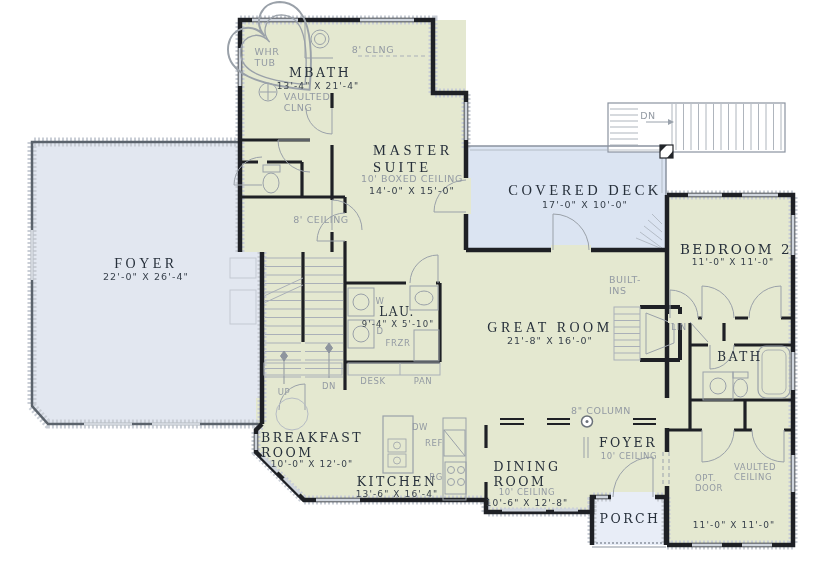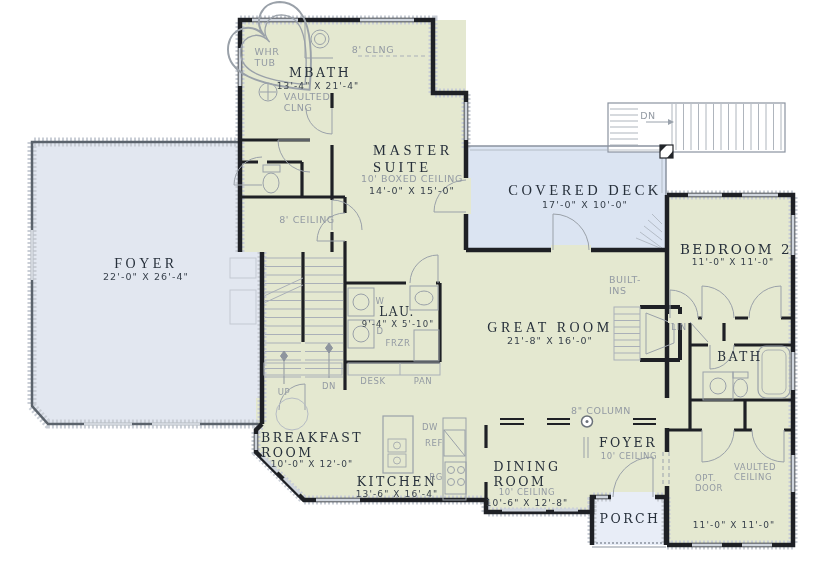--- a/index.html
+++ b/index.html
@@ -270,21 +270,21 @@
       <div>CLNG</div>
 </div>
 <div class="lbl nt" style="left:373px;top:50px">8' CLNG</div>
 
 <div class="lbl rn rn-lg" style="left:413px;top:159px">
   <div>MASTER</div>
       <div>SUITE</div>
 </div>
 <div class="lbl nt" style="left:412px;top:179px">10' BOXED CEILING</div>
 <div class="lbl dim" style="left:412px;top:191px">14'-0" X 15'-0"</div>
-<div class="lbl nt" style="left:307px;top:220px">8' CEILING</div>
+<div class="lbl nt" style="left:321px;top:220px">8' CEILING</div>
 
 <div class="lbl rn rn-lg" style="left:585px;top:191px">COVERED DECK</div>
 <div class="lbl dim" style="left:585px;top:205px">17'-0" X 10'-0"</div>
 <div class="lbl nt" style="left:648px;top:116px">DN</div>
 
 <div class="lbl rn" style="left:736px;top:250px;font-size:13.5px">BEDROOM 2</div>
 <div class="lbl dim" style="left:733px;top:262px;font-size:9px">11'-0" X 11'-0"</div>
 
 <div class="lbl rn rn-lg" style="left:146px;top:264px;font-size:14px">FOYER</div>
 <div class="lbl dim" style="left:146px;top:277px">22'-0" X 26'-4"</div>
@@ -310,21 +310,21 @@
 <div class="lbl rn" style="left:740px;top:357px;font-size:12px">BATH</div>
 
 <div class="lbl rn" style="left:312px;top:446px;font-size:12.5px">
   <div>BREAKFAST</div>
       <div>ROOM</div>
 </div>
 <div class="lbl dim" style="left:312px;top:464px;font-size:9px">10'-0" X 12'-0"</div>
 
 <div class="lbl rn" style="left:397px;top:482px;font-size:12.5px">KITCHEN</div>
 <div class="lbl dim" style="left:397px;top:494px;font-size:9px">13'-6" X 16'-4"</div>
-<div class="lbl nt nt-sm" style="left:430px;top:427px">DW</div>
+<div class="lbl nt nt-sm" style="left:420px;top:427px">DW</div>
 <div class="lbl nt nt-sm" style="left:434px;top:443px">REF</div>
 <div class="lbl nt nt-sm" style="left:436px;top:477px">RG</div>
 
 <div class="lbl nt" style="left:601px;top:411px">8" COLUMN</div>
 <div class="lbl rn" style="left:628px;top:443px;font-size:12.5px">FOYER</div>
 <div class="lbl nt nt-sm" style="left:629px;top:456px">10' CEILING</div>
 
 <div class="lbl rn" style="left:527px;top:475px;font-size:12.5px">
   <div>DINING</div>
       <div>ROOM</div>

